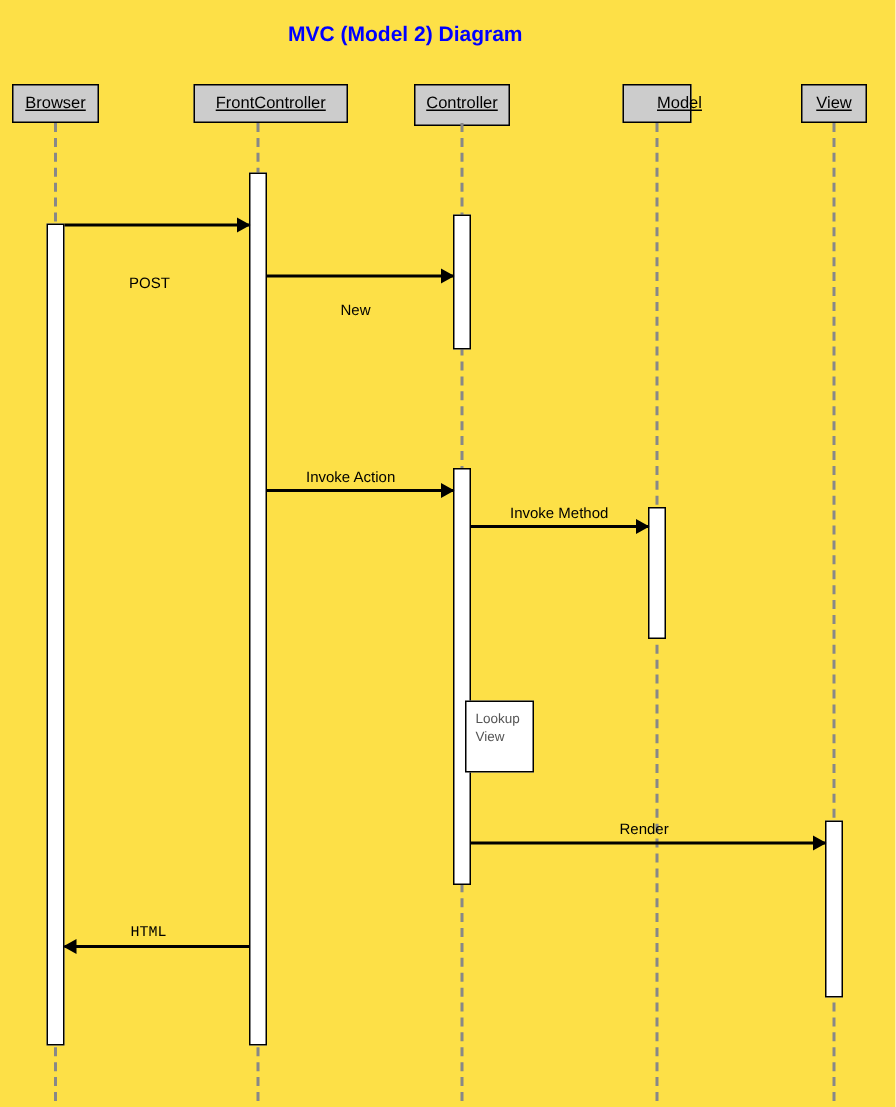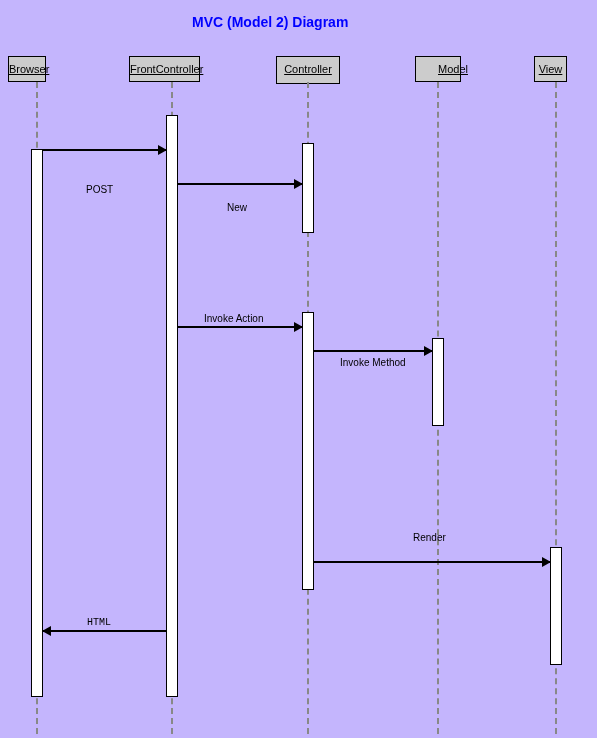--- a/index.html
+++ b/index.html
@@ -5,21 +5,21 @@
   html, body {
     margin: 0;
     padding: 0;
     background: #ffffff;
     font-family: Arial, Helvetica, sans-serif;
   }
   .canvas {
     position: relative;
     width: 597px;
     height: 738px;
-    background: #c4b5fd;
+    background: #fde047;
   }
   .title {
     position: absolute;
     font-weight: bold;
     font-size: 14px;
     color: #0000ff;
     white-space: nowrap;
   }
   .participant {
     position: absolute;
@@ -86,33 +86,33 @@
     line-height: 1.3;
   }
 </style>
 </head>
 <body>
 
 <div class="canvas">
 
   <div class="title" style="left:192px; top:14px;">MVC (Model 2) Diagram</div>
 
-  <div class="participant" style="left:8px; top:56px; width:38px; height:26px;">
+  <div class="participant" style="left:8px; top:56px; width:58px; height:26px;">
     <span class="label">Browser</span>
   </div>
-  <div class="participant" style="left:129px; top:56px; width:71px; height:26px;">
+  <div class="participant" style="left:129px; top:56px; width:103px; height:26px;">
     <span class="label">FrontController</span>
   </div>
   <div class="participant" style="left:276px; top:56px; width:64px; height:28px;">
     <span class="label">Controller</span>
   </div>
   <div class="participant" style="left:415px; top:56px; width:46px; height:26px;padding-left:22px;">
     <span class="label">Model</span>
   </div>
-  <div class="participant" style="left:534px; top:56px; width:33px; height:26px;">
+  <div class="participant" style="left:534px; top:56px; width:44px; height:26px;">
     <span class="label">View</span>
   </div>
 
   <div class="lifeline" style="left:36px; top:82px; height:652px;"></div>
   <div class="lifeline" style="left:171px; top:82px; height:652px;"></div>
   <div class="lifeline" style="left:307px; top:82px; height:652px;"></div>
   <div class="lifeline" style="left:437px; top:82px; height:652px;"></div>
   <div class="lifeline" style="left:555px; top:82px; height:652px;"></div>
 
   <div class="activation" style="left:31px; top:149px; width:12px; height:548px;"></div>
@@ -125,22 +125,25 @@
   <div class="msg right" style="left:43px; top:149px; width:123px;"></div>
   <div class="msg-label" style="left:86px; top:136px;margin-top:48px;">POST</div>
 
   <div class="msg right" style="left:178px; top:183px; width:124px;"></div>
   <div class="msg-label" style="left:227px; top:170px;margin-top:32px;">New</div>
 
   <div class="msg right" style="left:178px; top:326px; width:124px;"></div>
   <div class="msg-label" style="left:204px; top:313px;text-align:center;">Invoke Action</div>
 
   <div class="msg right" style="left:314px; top:350px; width:118px;"></div>
-  <div class="msg-label" style="left:340px; top:337px;margin-top:20px;">Invoke Method</div>
+  <div class="msg-label" style="left:340px; top:337px;">Invoke Method</div>
 
   <div class="msg right" style="left:314px; top:561px; width:236px;"></div>
-  <div class="msg-label" style="left:413px; top:532px;">Render</div>
+  <div class="msg-label" style="left:413px; top:548px;">Render</div>
 
   <div class="msg left" style="left:43px; top:630px; width:123px;"></div>
   <div class="msg-label" style="left:87px; top:617px;font-family:Liberation Mono, monospace;">HTML</div>
 
+  <div class="note" style="left:310px; top:467px; width:46px; height:48px;">
+    <span>Lookup View</span>
+  </div>
 
 </div>
 
 </body></html>

